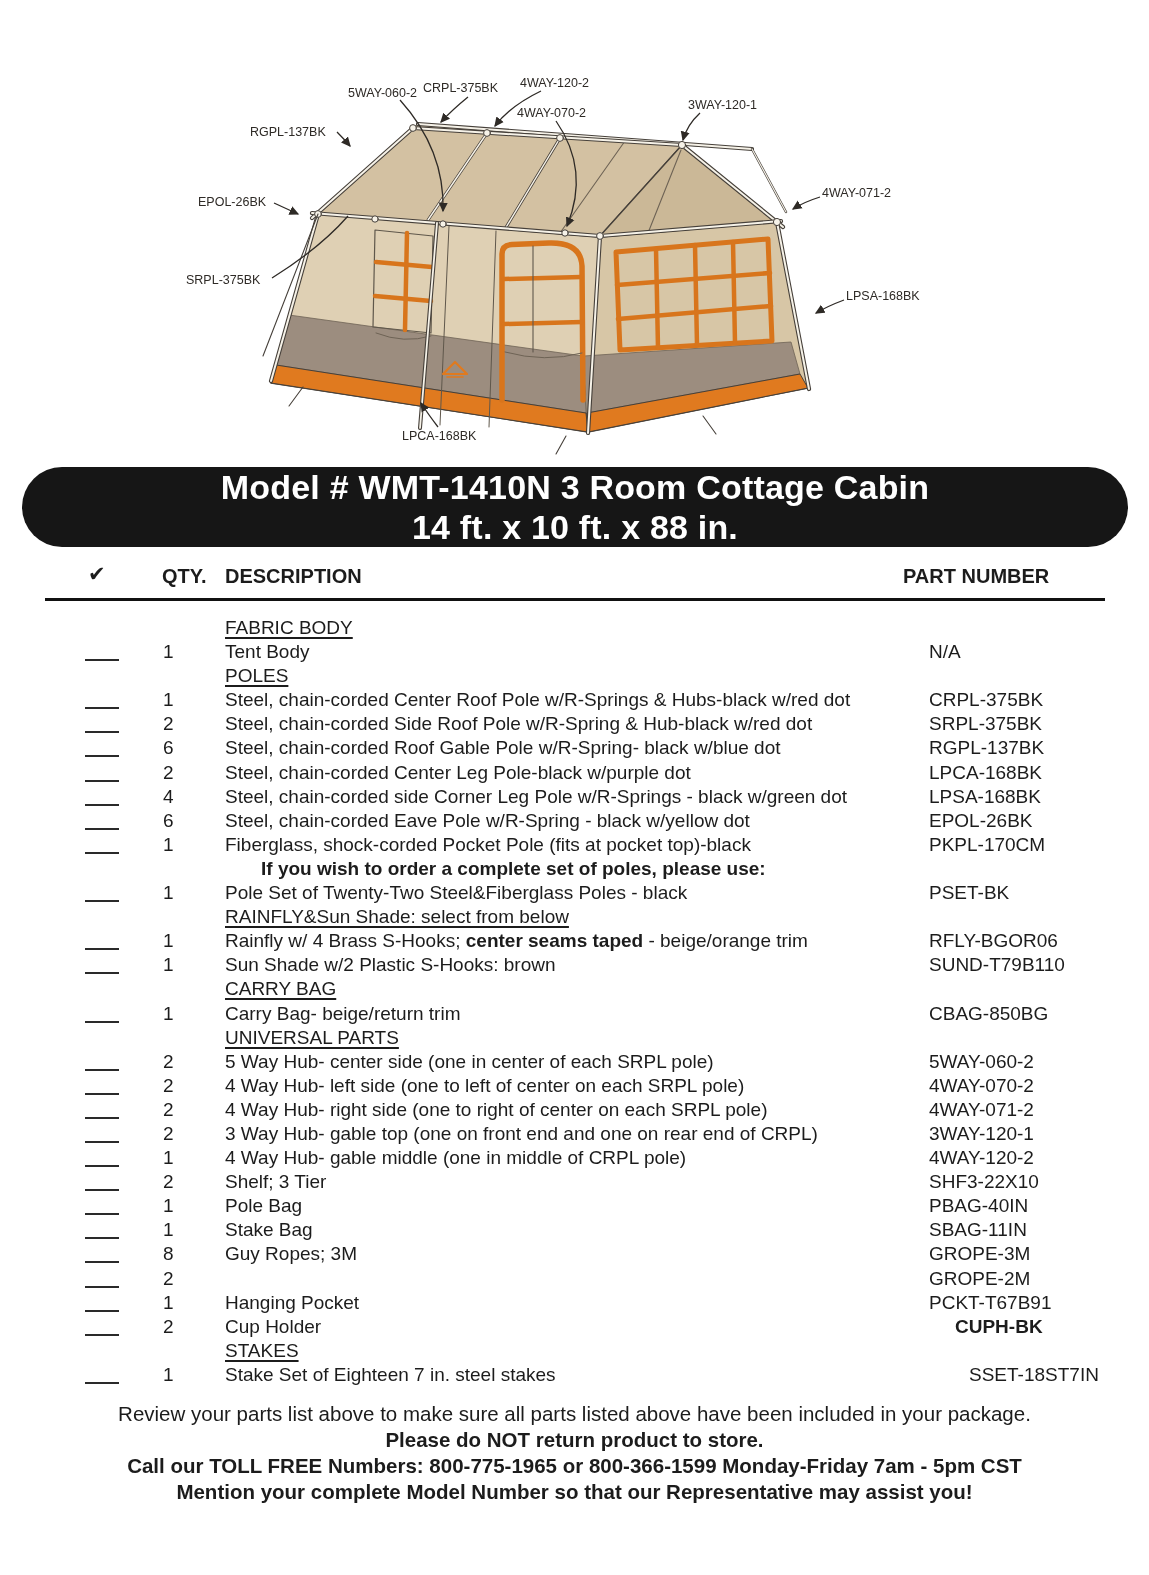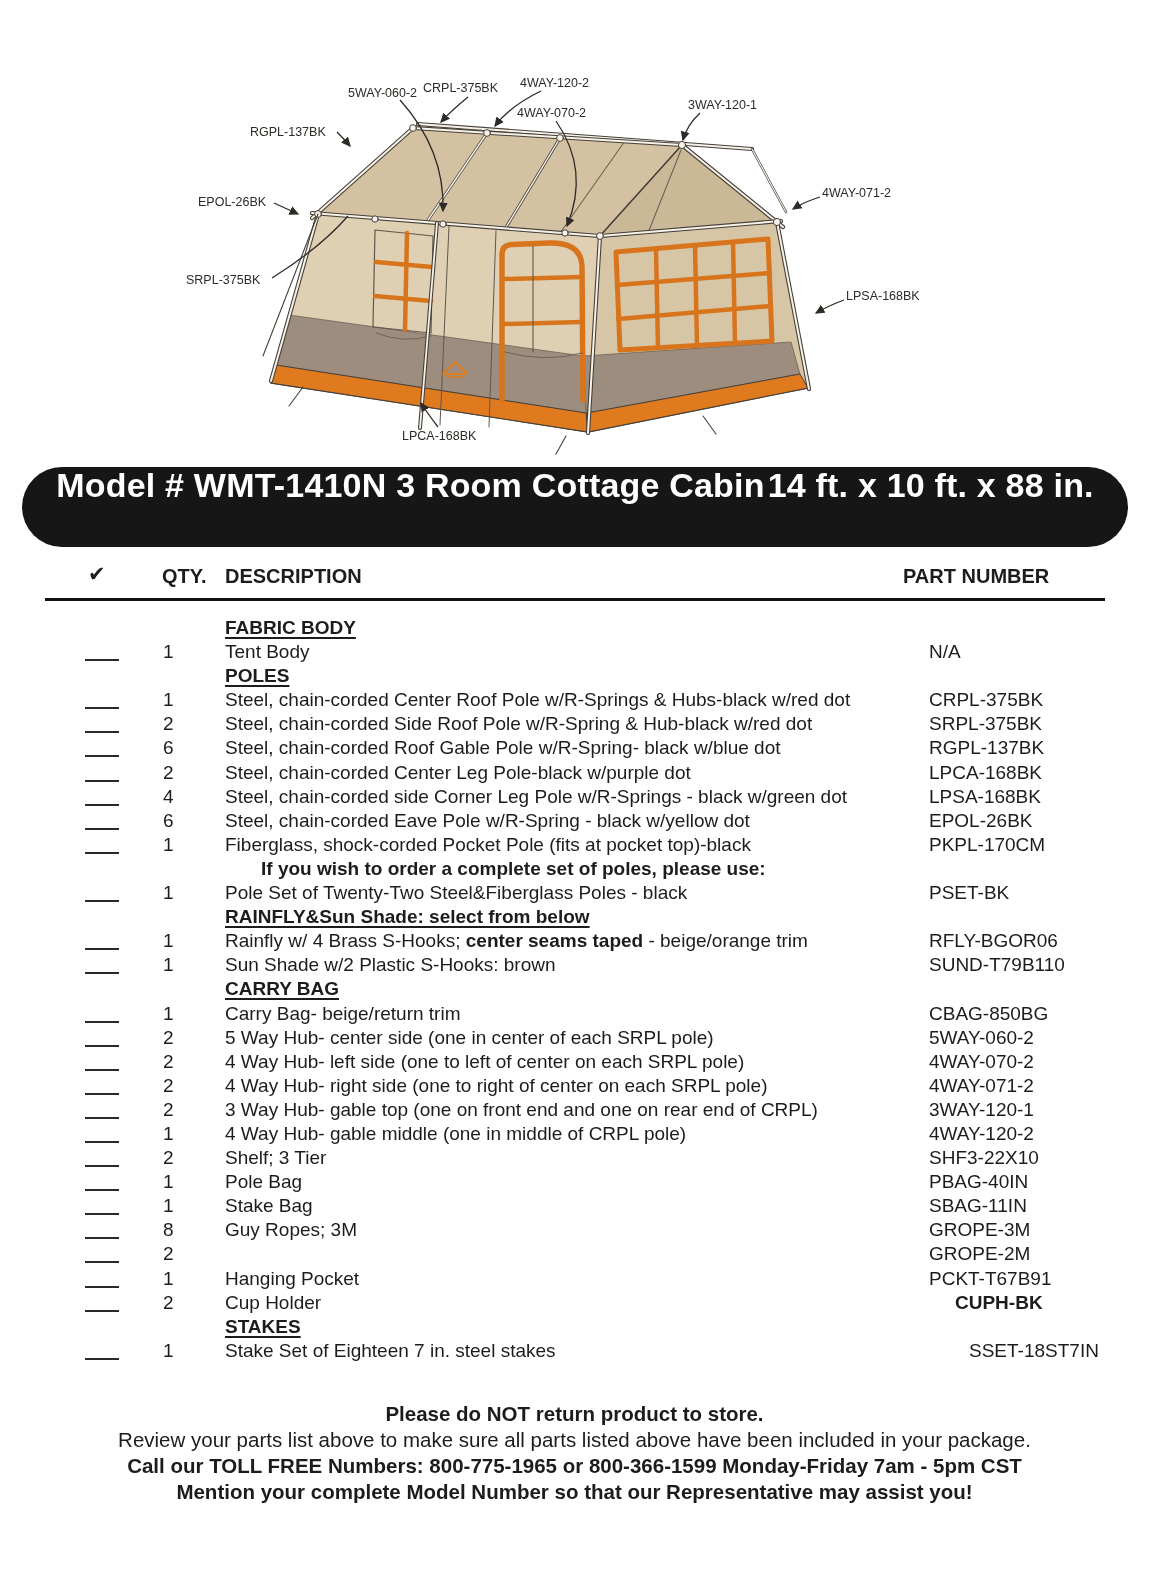--- a/index.html
+++ b/index.html
@@ -7,39 +7,39 @@
     width:1149px;height:1575px;background:#ffffff;position:relative;
     font-family:"Liberation Sans","DejaVu Sans",sans-serif;color:#1c1c1c;
     overflow:hidden;
   }
   .diagram{position:absolute;top:0;left:0;}
   .diagram text{font-family:"Liberation Sans","DejaVu Sans",sans-serif;font-size:12.5px;fill:#2e2a26;}
 
   .banner{
     position:absolute;left:22px;top:467px;width:1106px;height:80px;
     background:#161616;border-radius:40px;color:#ffffff;text-align:center;
-    display:flex;flex-direction:row;justify-content:center;gap:3px;
+    display:flex;flex-direction:column;justify-content:center;gap:3px;
   }
   .banner div{font-weight:bold;font-size:34px;line-height:37px;letter-spacing:0.2px;}
 
   .thead{position:absolute;left:0;top:565px;width:1149px;height:24px;font-weight:bold;font-size:20px;}
   .h-check{position:absolute;left:88px;top:-3px;font-size:21px;}
   .h-qty{position:absolute;left:162px;}
   .h-desc{position:absolute;left:225px;}
   .h-part{position:absolute;left:903px;}
   .hrule{position:absolute;left:45px;top:598px;width:1060px;height:3px;background:#111;}
 
   .rows{position:absolute;left:45px;top:616px;width:1060px;}
   .prow{position:relative;height:24.1px;font-size:19px;line-height:23px;}
   .c-check{position:absolute;left:40px;top:0;}
   .blank-line{display:block;width:34px;height:19px;border-bottom:2.2px solid #2a2a2a;}
   .c-qty{position:absolute;left:118px;width:46px;}
   .c-desc{position:absolute;left:180px;width:700px;white-space:nowrap;}
   .c-part{position:absolute;left:884px;white-space:nowrap;}
-  .sec{font-weight:bold;text-decoration:underline;text-decoration-thickness:2px;text-underline-offset:3px;}
+  .sec{font-weight:normal;text-decoration:underline;text-decoration-thickness:2px;text-underline-offset:3px;}
   .note{font-weight:bold;margin-left:36px;}
   .bseg{font-weight:bold;}
 
   .footer{position:absolute;left:0;top:1401px;width:1149px;text-align:center;}
   .f-line{font-size:20.5px;line-height:26px;}
   .f-line.bold{font-weight:bold;}
 </style>
 </head>
 <body>
 
@@ -297,20 +297,23 @@
       </div>
       <div class="prow">
         <span class="c-check">
           <span class="blank-line"></span>
         </span>
         <span class="c-qty">1</span>
         <span class="c-desc">Carry Bag- beige/return trim</span>
         <span class="c-part">CBAG-850BG</span>
       </div>
       <div class="prow">
+        <span class="c-desc sec">UNIVERSAL PARTS</span>
+      </div>
+      <div class="prow">
         <span class="c-check">
           <span class="blank-line"></span>
         </span>
         <span class="c-qty">2</span>
         <span class="c-desc">5 Way Hub- center side (one in center of each SRPL pole)</span>
         <span class="c-part">5WAY-060-2</span>
       </div>
       <div class="prow">
         <span class="c-check">
           <span class="blank-line"></span>
@@ -405,19 +408,19 @@
         <span class="c-check">
           <span class="blank-line"></span>
         </span>
         <span class="c-qty">1</span>
         <span class="c-desc">Stake Set of Eighteen 7 in. steel stakes</span>
         <span class="c-part" style="padding-left: 40px;">SSET-18ST7IN</span>
       </div>
     </div>
 
   <div class="footer">
+    <div class="f-line">Review your parts list above to make sure all parts listed above have been included in your package.</div>
     <div class="f-line bold">Please do NOT return product to store.</div>
-    <div class="f-line">Review your parts list above to make sure all parts listed above have been included in your package.</div>
     <div class="f-line bold">Call our TOLL FREE Numbers: 800-775-1965 or 800-366-1599 Monday-Friday 7am - 5pm CST</div>
     <div class="f-line bold">Mention your complete Model Number so that our Representative may assist you!</div>
   </div>
 
 </div>
 
 </body></html>

